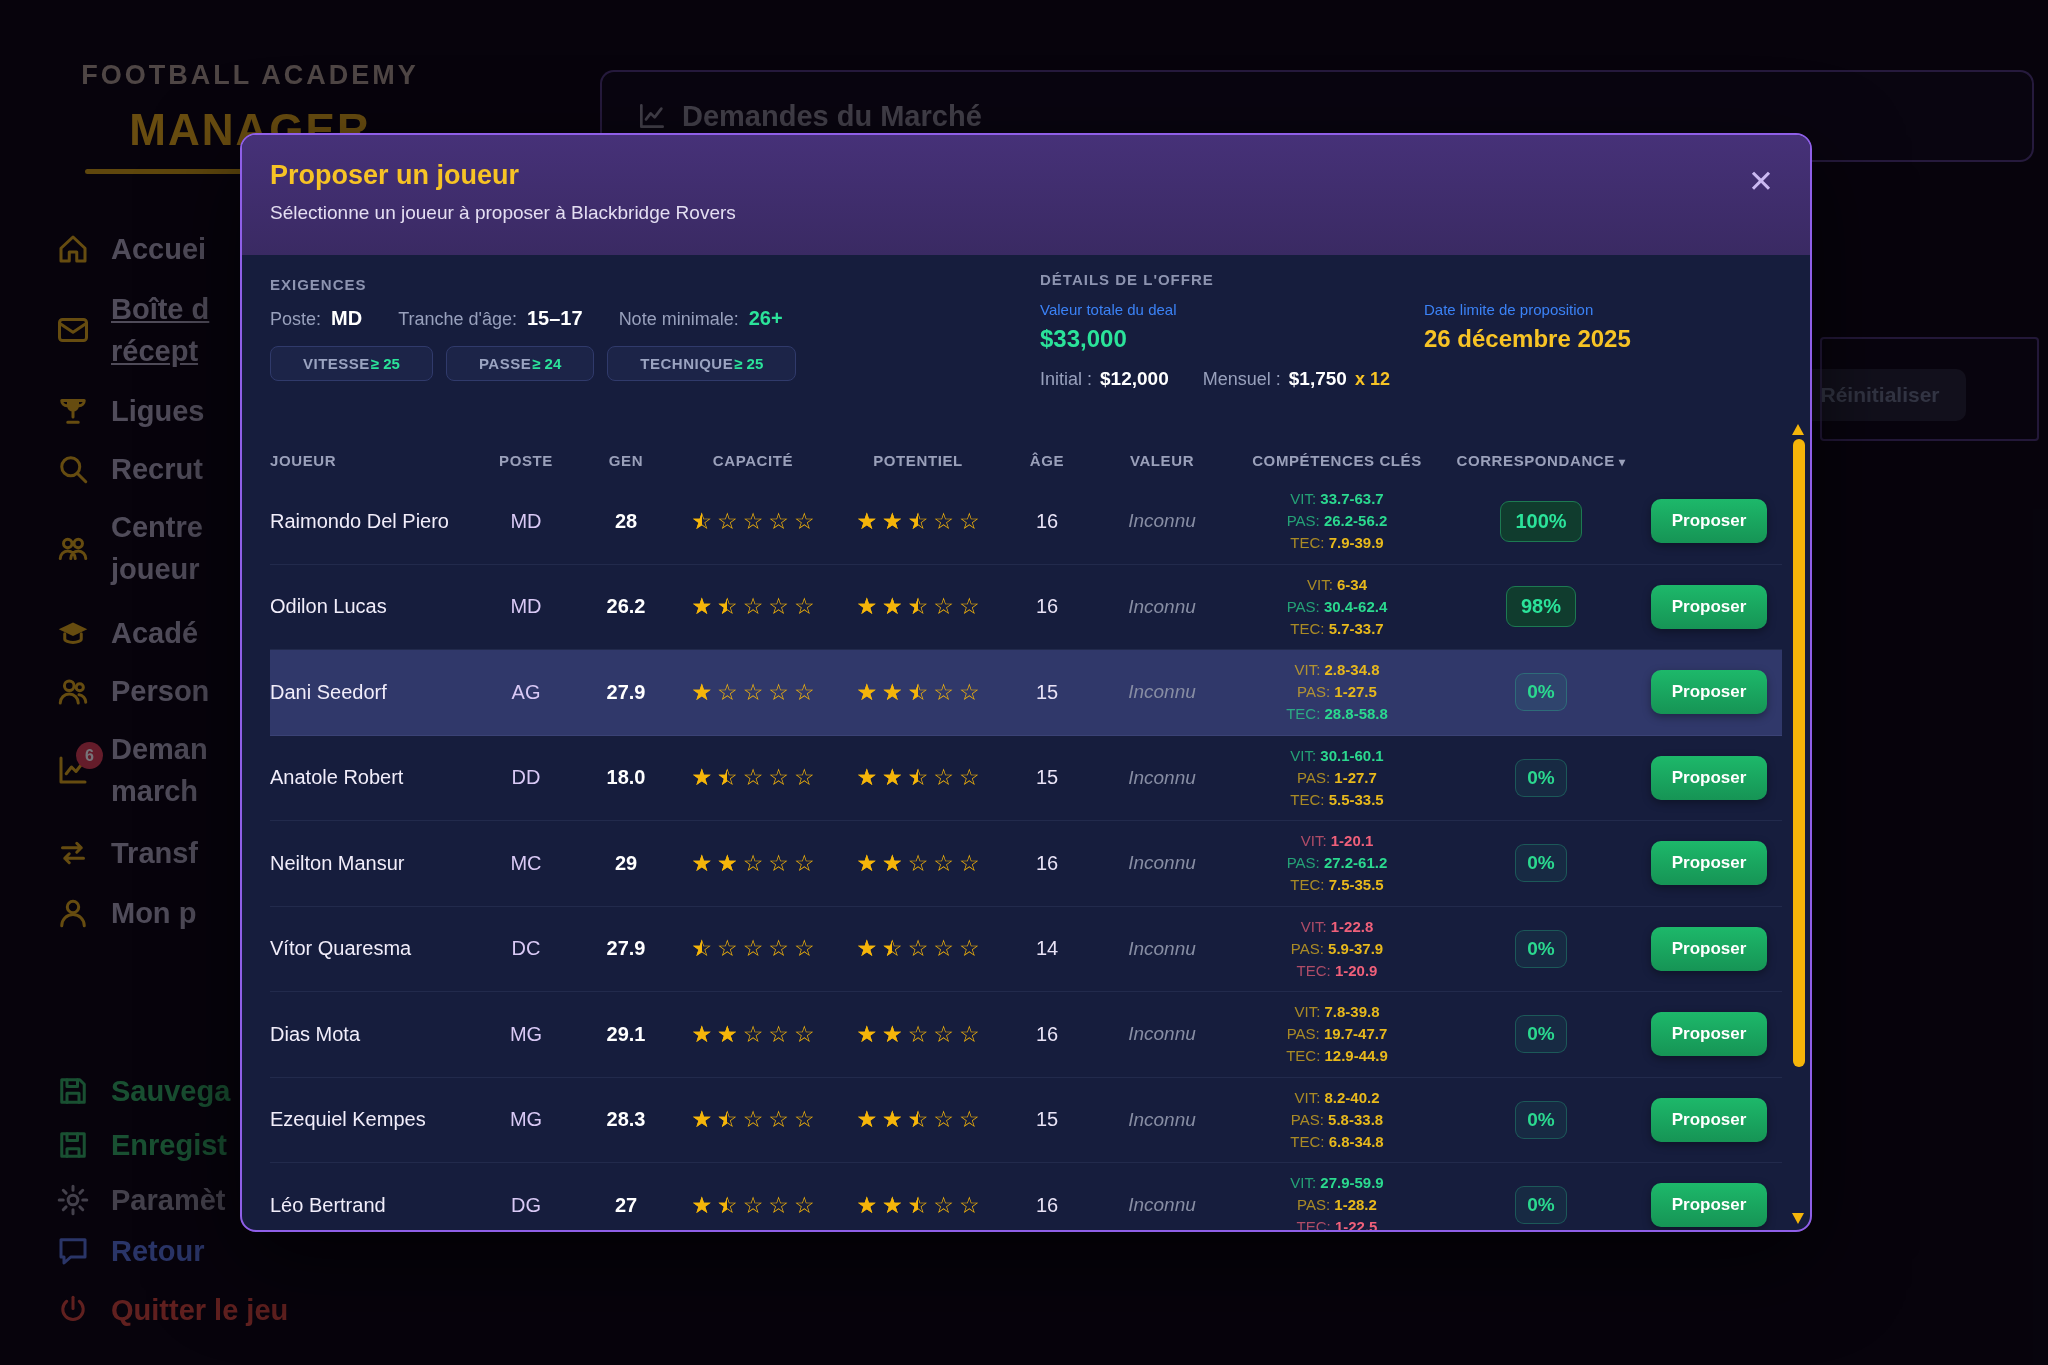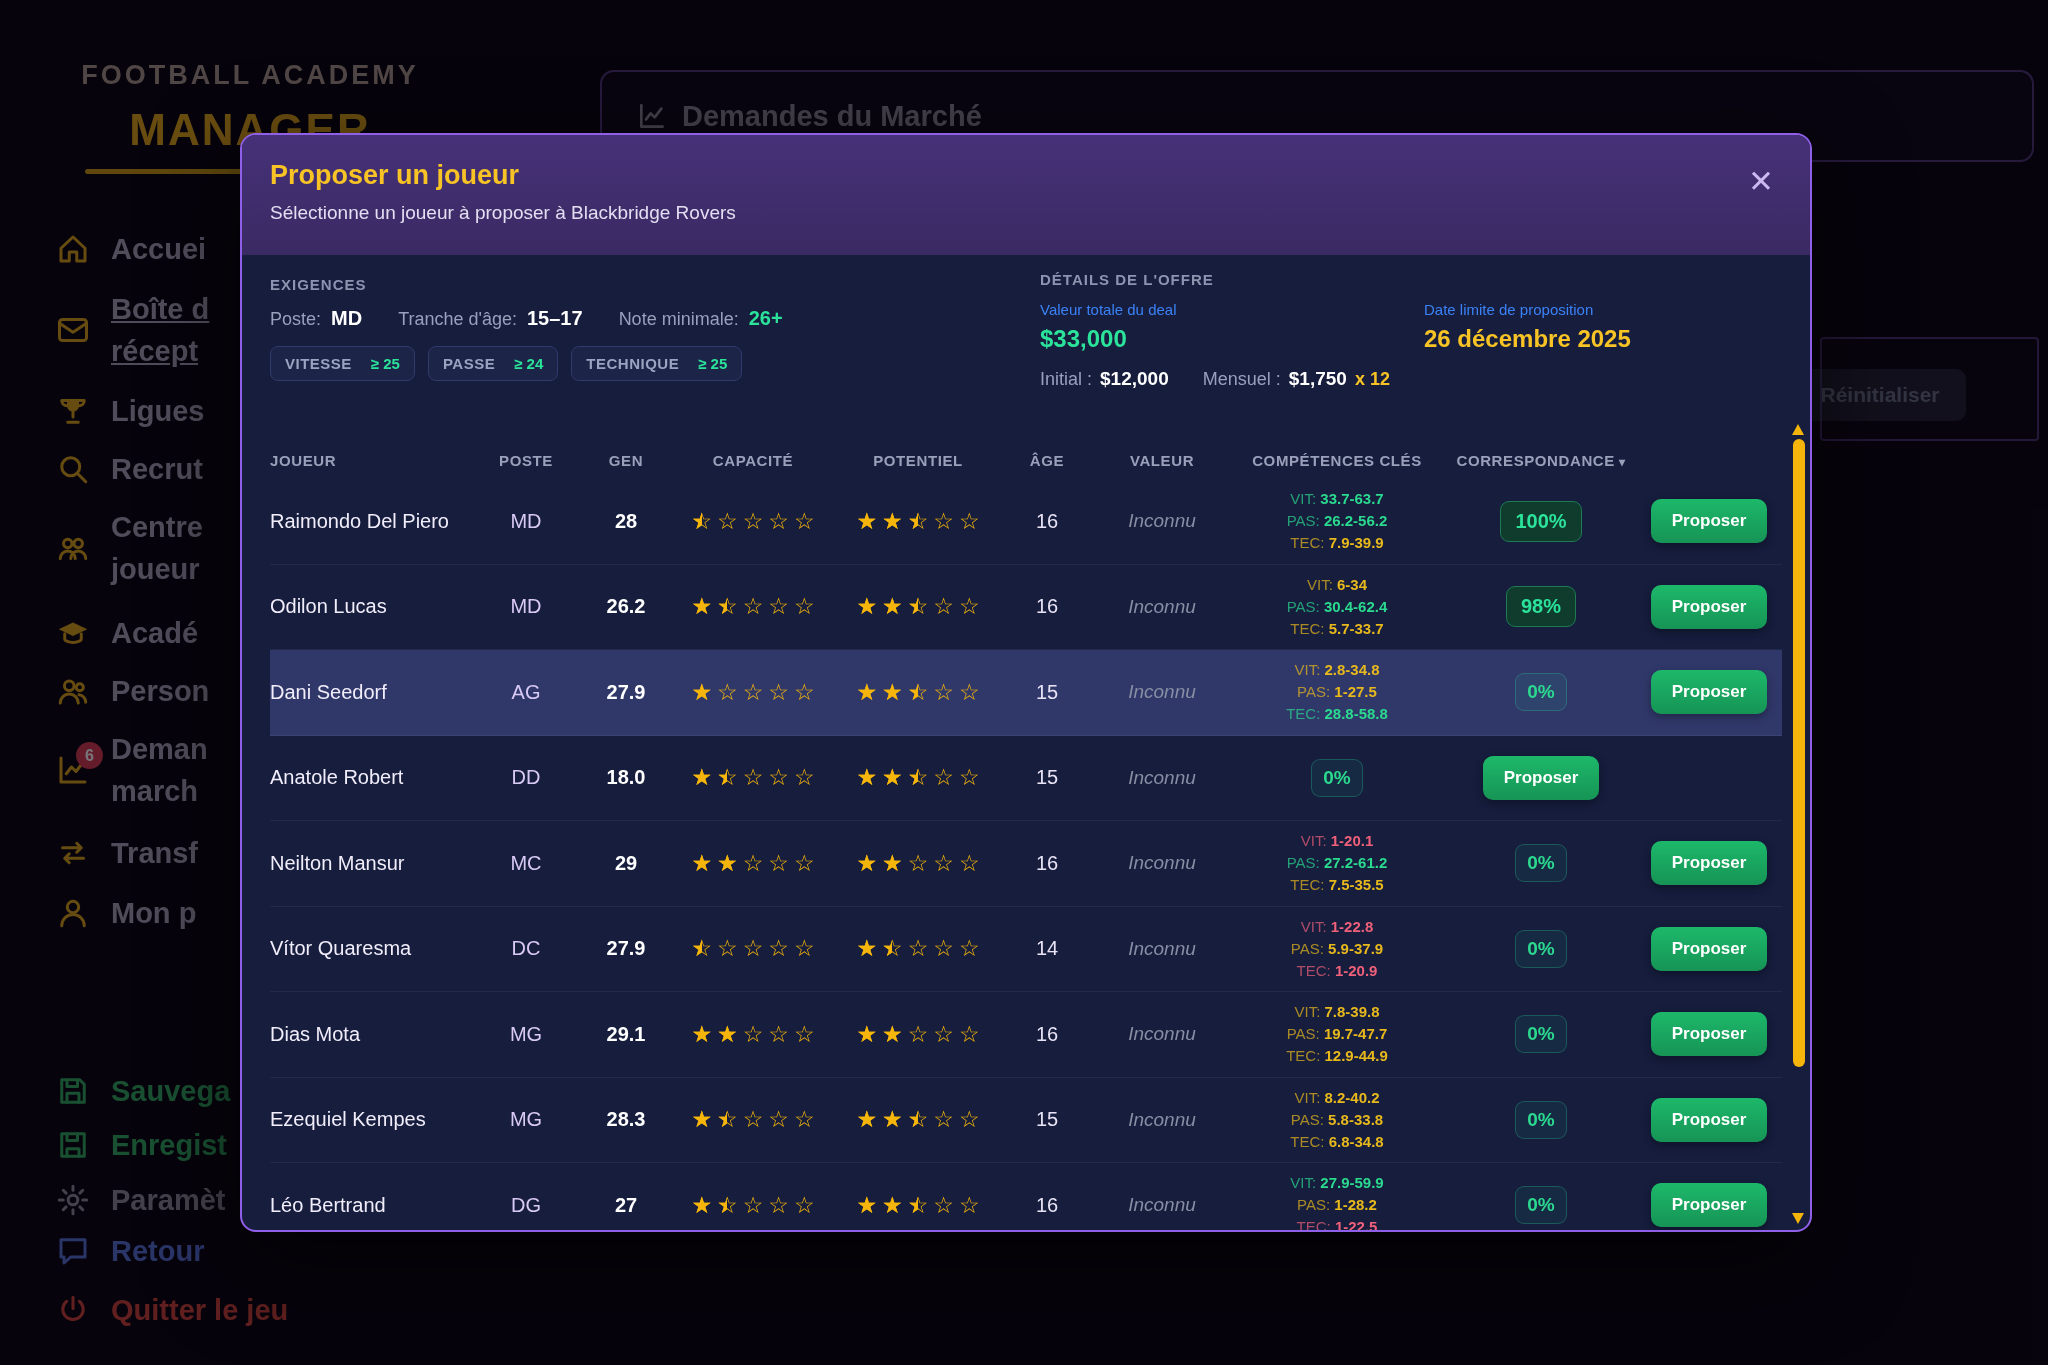--- a/index.html
+++ b/index.html
@@ -35,21 +35,21 @@
   .modal-subtitle{color:#e4def2;font-size:19px;margin-top:11px}
   .modal-close{position:absolute;right:30px;top:22px;background:none;border:none;color:#cbb9f2;font-size:31px;font-weight:400;cursor:pointer;font-family:inherit;padding:6px}
   .modal-content{padding:0 28px;position:relative}
   
   .reqs{position:relative;height:165px;padding-top:21px;box-sizing:content-box}
   .sec-label{color:#8d94b0;font-size:15px;font-weight:700;letter-spacing:1px}
   .poste-line{margin-top:14px;font-size:18px;color:#98a0bc;display:flex;align-items:baseline;gap:10px}
   .poste-line .v{color:#fff;font-weight:700;font-size:20px;margin-right:26px}
   .poste-line .v.green{color:#2be39a}
   .chips{margin-top:16px;display:flex;gap:13px}
-  .chip{background:#1c2448;border:1.5px solid #303a6b;border-radius:8px;padding:8px 14px;font-size:15px;font-weight:700;display:flex;gap:19px;align-items:center}
+  .chip{background:#1c2448;border:1.5px solid #303a6b;border-radius:8px;padding:8px 32px;font-size:15px;font-weight:700;display:flex;gap:1px;align-items:center}
   .chip .cl{color:#9aa3c0;letter-spacing:.5px}
   .chip .cv{color:#2be39a}
   .offer{position:absolute;left:770px;top:16px;width:740px}
   .offer-cols{display:flex;margin-top:13px}
   .offer-col1{width:384px}
   .o-lab{color:#3b82f6;font-size:15px}
   .o-total{color:#2be39a;font-size:24px;font-weight:700;margin-top:7px}
   .o-deadline{color:#f7c325;font-size:24px;font-weight:700;margin-top:7px}
   .o-line{margin-top:15px;font-size:18px;color:#98a0bc;display:flex;align-items:baseline;gap:8px}
   .o-line .w{color:#fff;font-weight:700;font-size:19px}
@@ -336,20 +336,25 @@
           <div class="c"><button class="propose-btn">Proposer</button></div>
         </div>
         <div class="trow">
           <div class="c name">Anatole Robert</div>
           <div class="c pos">DD</div>
           <div class="c gen">18.0</div>
           <div class="c"><span class="st"><span class="st-e">☆</span><span class="st-f" style="width:100%">★</span></span><span class="st"><span class="st-e">☆</span><span class="st-f" style="width:50%">★</span></span><span class="st"><span class="st-e">☆</span><span class="st-f" style="width:0%">★</span></span><span class="st"><span class="st-e">☆</span><span class="st-f" style="width:0%">★</span></span><span class="st"><span class="st-e">☆</span><span class="st-f" style="width:0%">★</span></span></div>
           <div class="c"><span class="st"><span class="st-e">☆</span><span class="st-f" style="width:100%">★</span></span><span class="st"><span class="st-e">☆</span><span class="st-f" style="width:100%">★</span></span><span class="st"><span class="st-e">☆</span><span class="st-f" style="width:50%">★</span></span><span class="st"><span class="st-e">☆</span><span class="st-f" style="width:0%">★</span></span><span class="st"><span class="st-e">☆</span><span class="st-f" style="width:0%">★</span></span></div>
           <div class="c age">15</div>
           <div class="c val">Inconnu</div>
+          <div class="c">
+            <div class="sk green"><span class="sk-l">VIT:</span> <span class="sk-v">30.1-60.1</span></div>
+            <div class="sk yellow"><span class="sk-l">PAS:</span> <span class="sk-v">1-27.7</span></div>
+            <div class="sk yellow"><span class="sk-l">TEC:</span> <span class="sk-v">5.5-33.5</span></div>
+          </div>
           <div class="c"><span class="badge zero">0%</span></div>
           <div class="c"><button class="propose-btn">Proposer</button></div>
         </div>
         <div class="trow">
           <div class="c name">Neilton Mansur</div>
           <div class="c pos">MC</div>
           <div class="c gen">29</div>
           <div class="c"><span class="st"><span class="st-e">☆</span><span class="st-f" style="width:100%">★</span></span><span class="st"><span class="st-e">☆</span><span class="st-f" style="width:100%">★</span></span><span class="st"><span class="st-e">☆</span><span class="st-f" style="width:0%">★</span></span><span class="st"><span class="st-e">☆</span><span class="st-f" style="width:0%">★</span></span><span class="st"><span class="st-e">☆</span><span class="st-f" style="width:0%">★</span></span></div>
           <div class="c"><span class="st"><span class="st-e">☆</span><span class="st-f" style="width:100%">★</span></span><span class="st"><span class="st-e">☆</span><span class="st-f" style="width:100%">★</span></span><span class="st"><span class="st-e">☆</span><span class="st-f" style="width:0%">★</span></span><span class="st"><span class="st-e">☆</span><span class="st-f" style="width:0%">★</span></span><span class="st"><span class="st-e">☆</span><span class="st-f" style="width:0%">★</span></span></div>
           <div class="c age">16</div>

